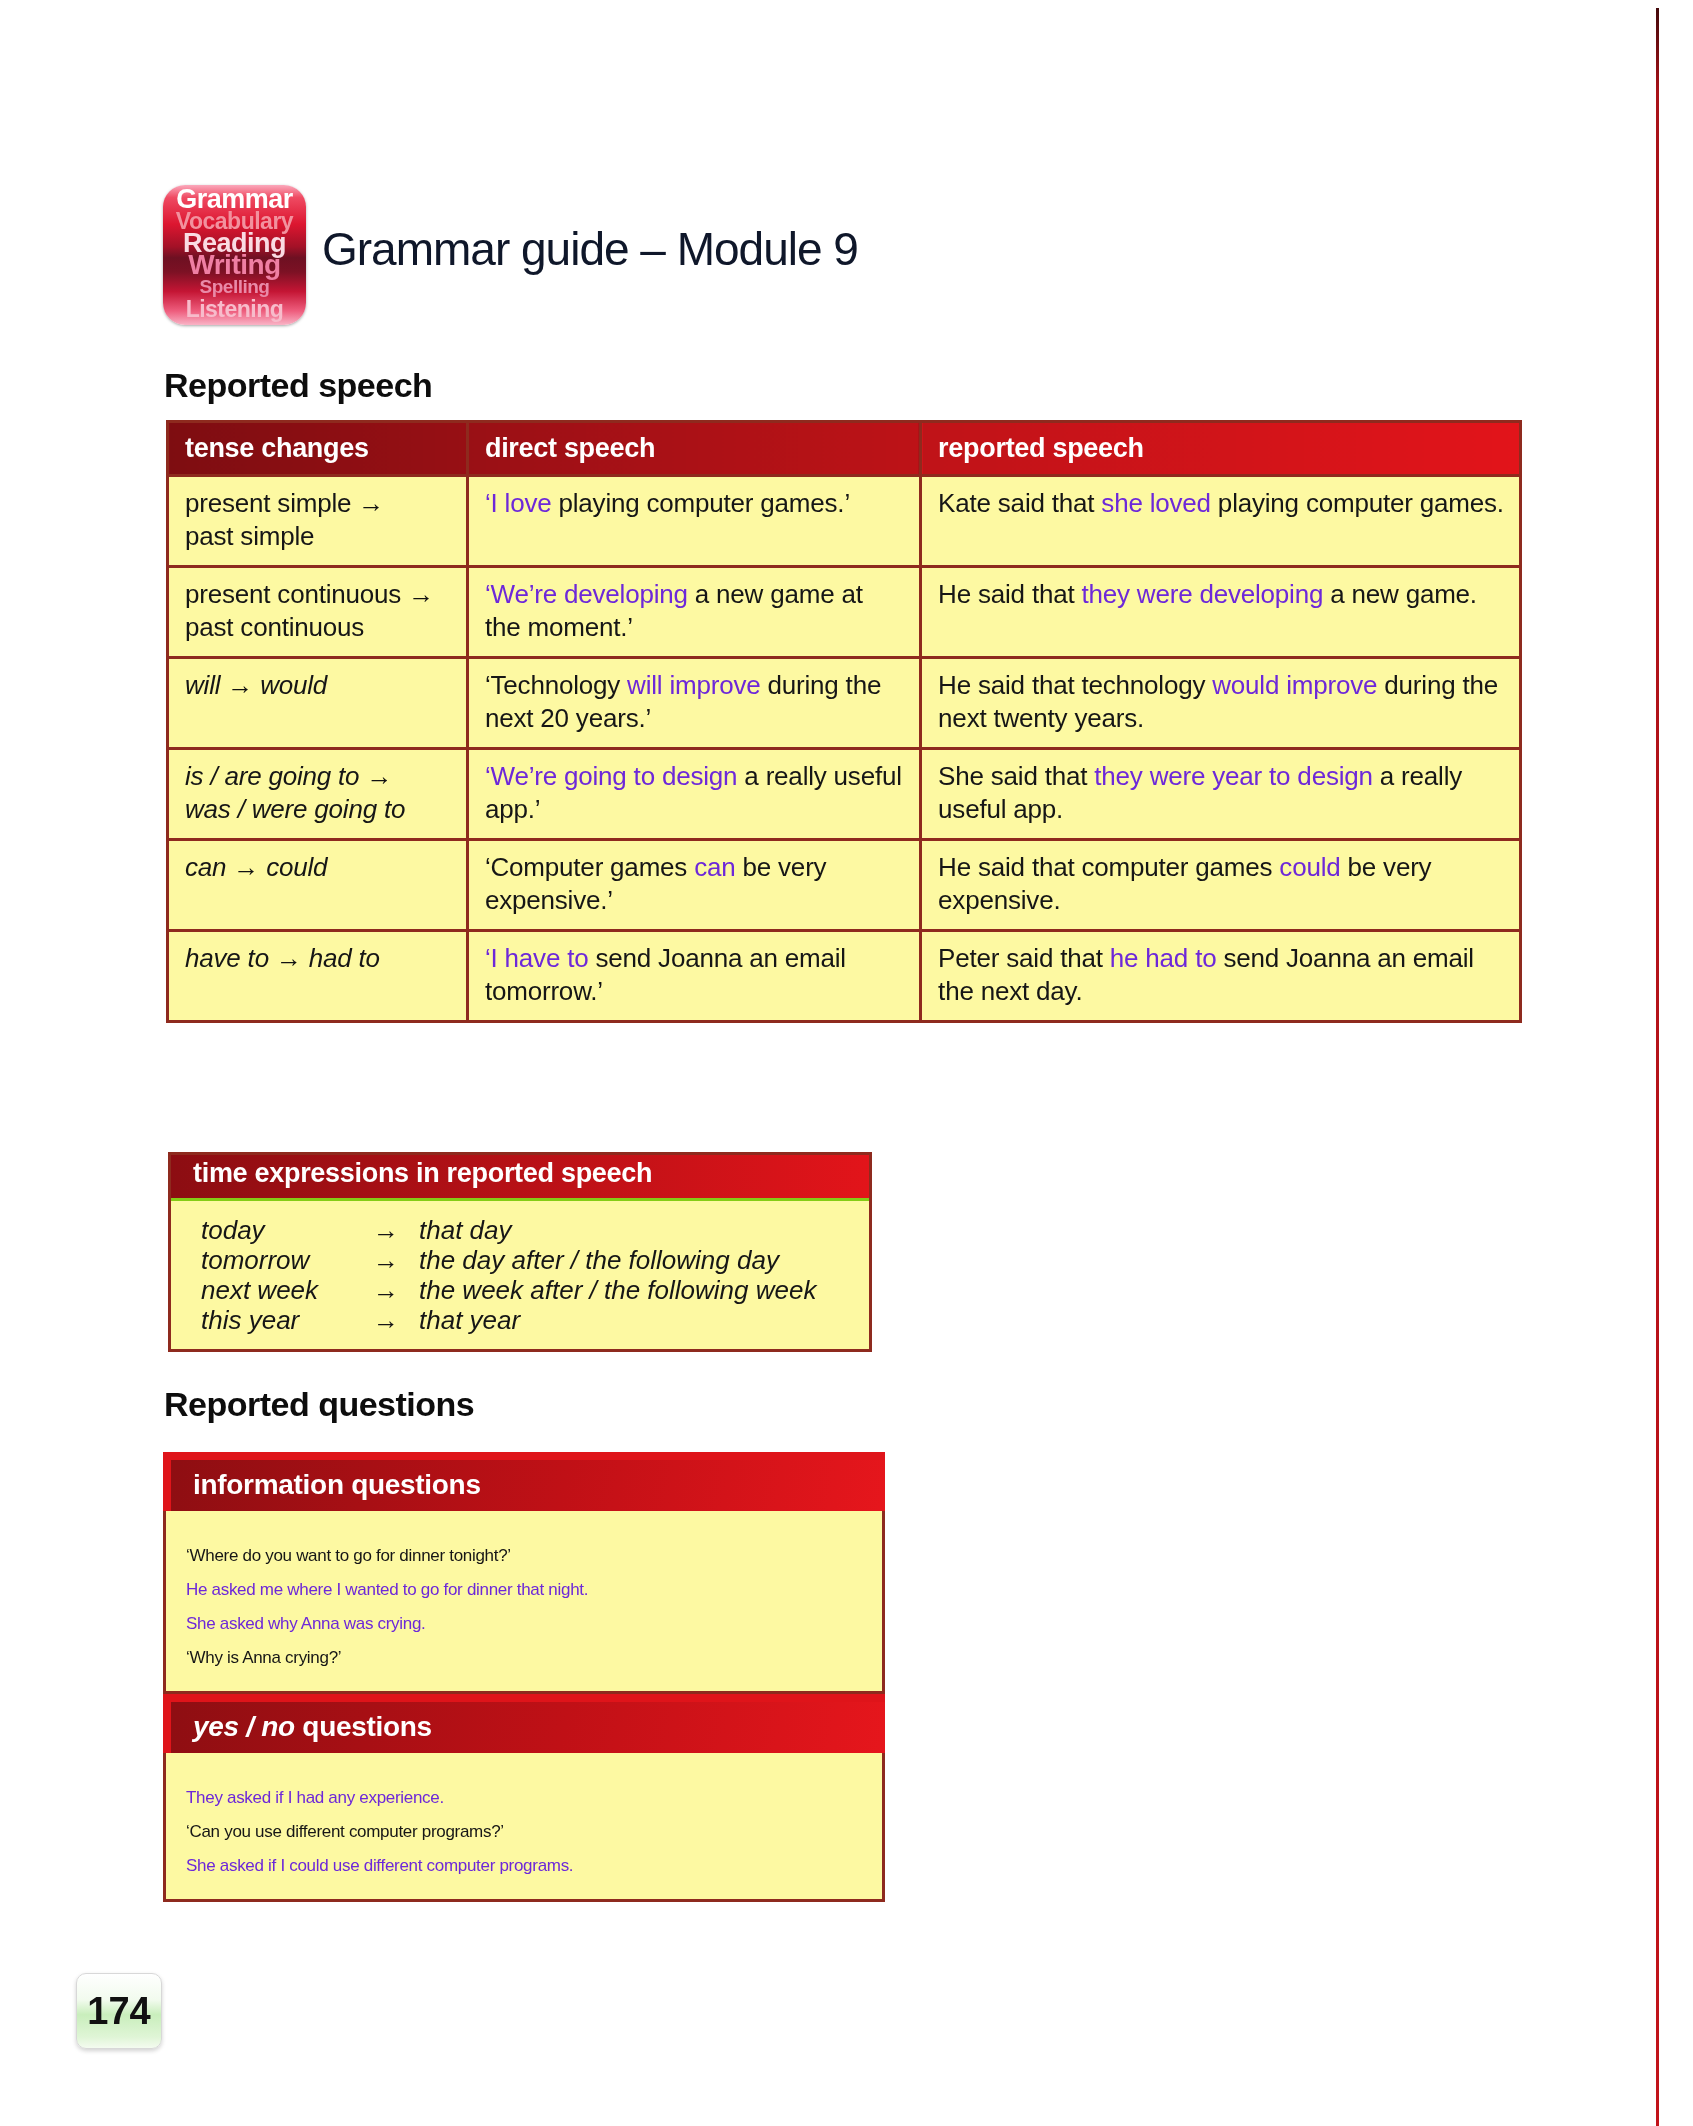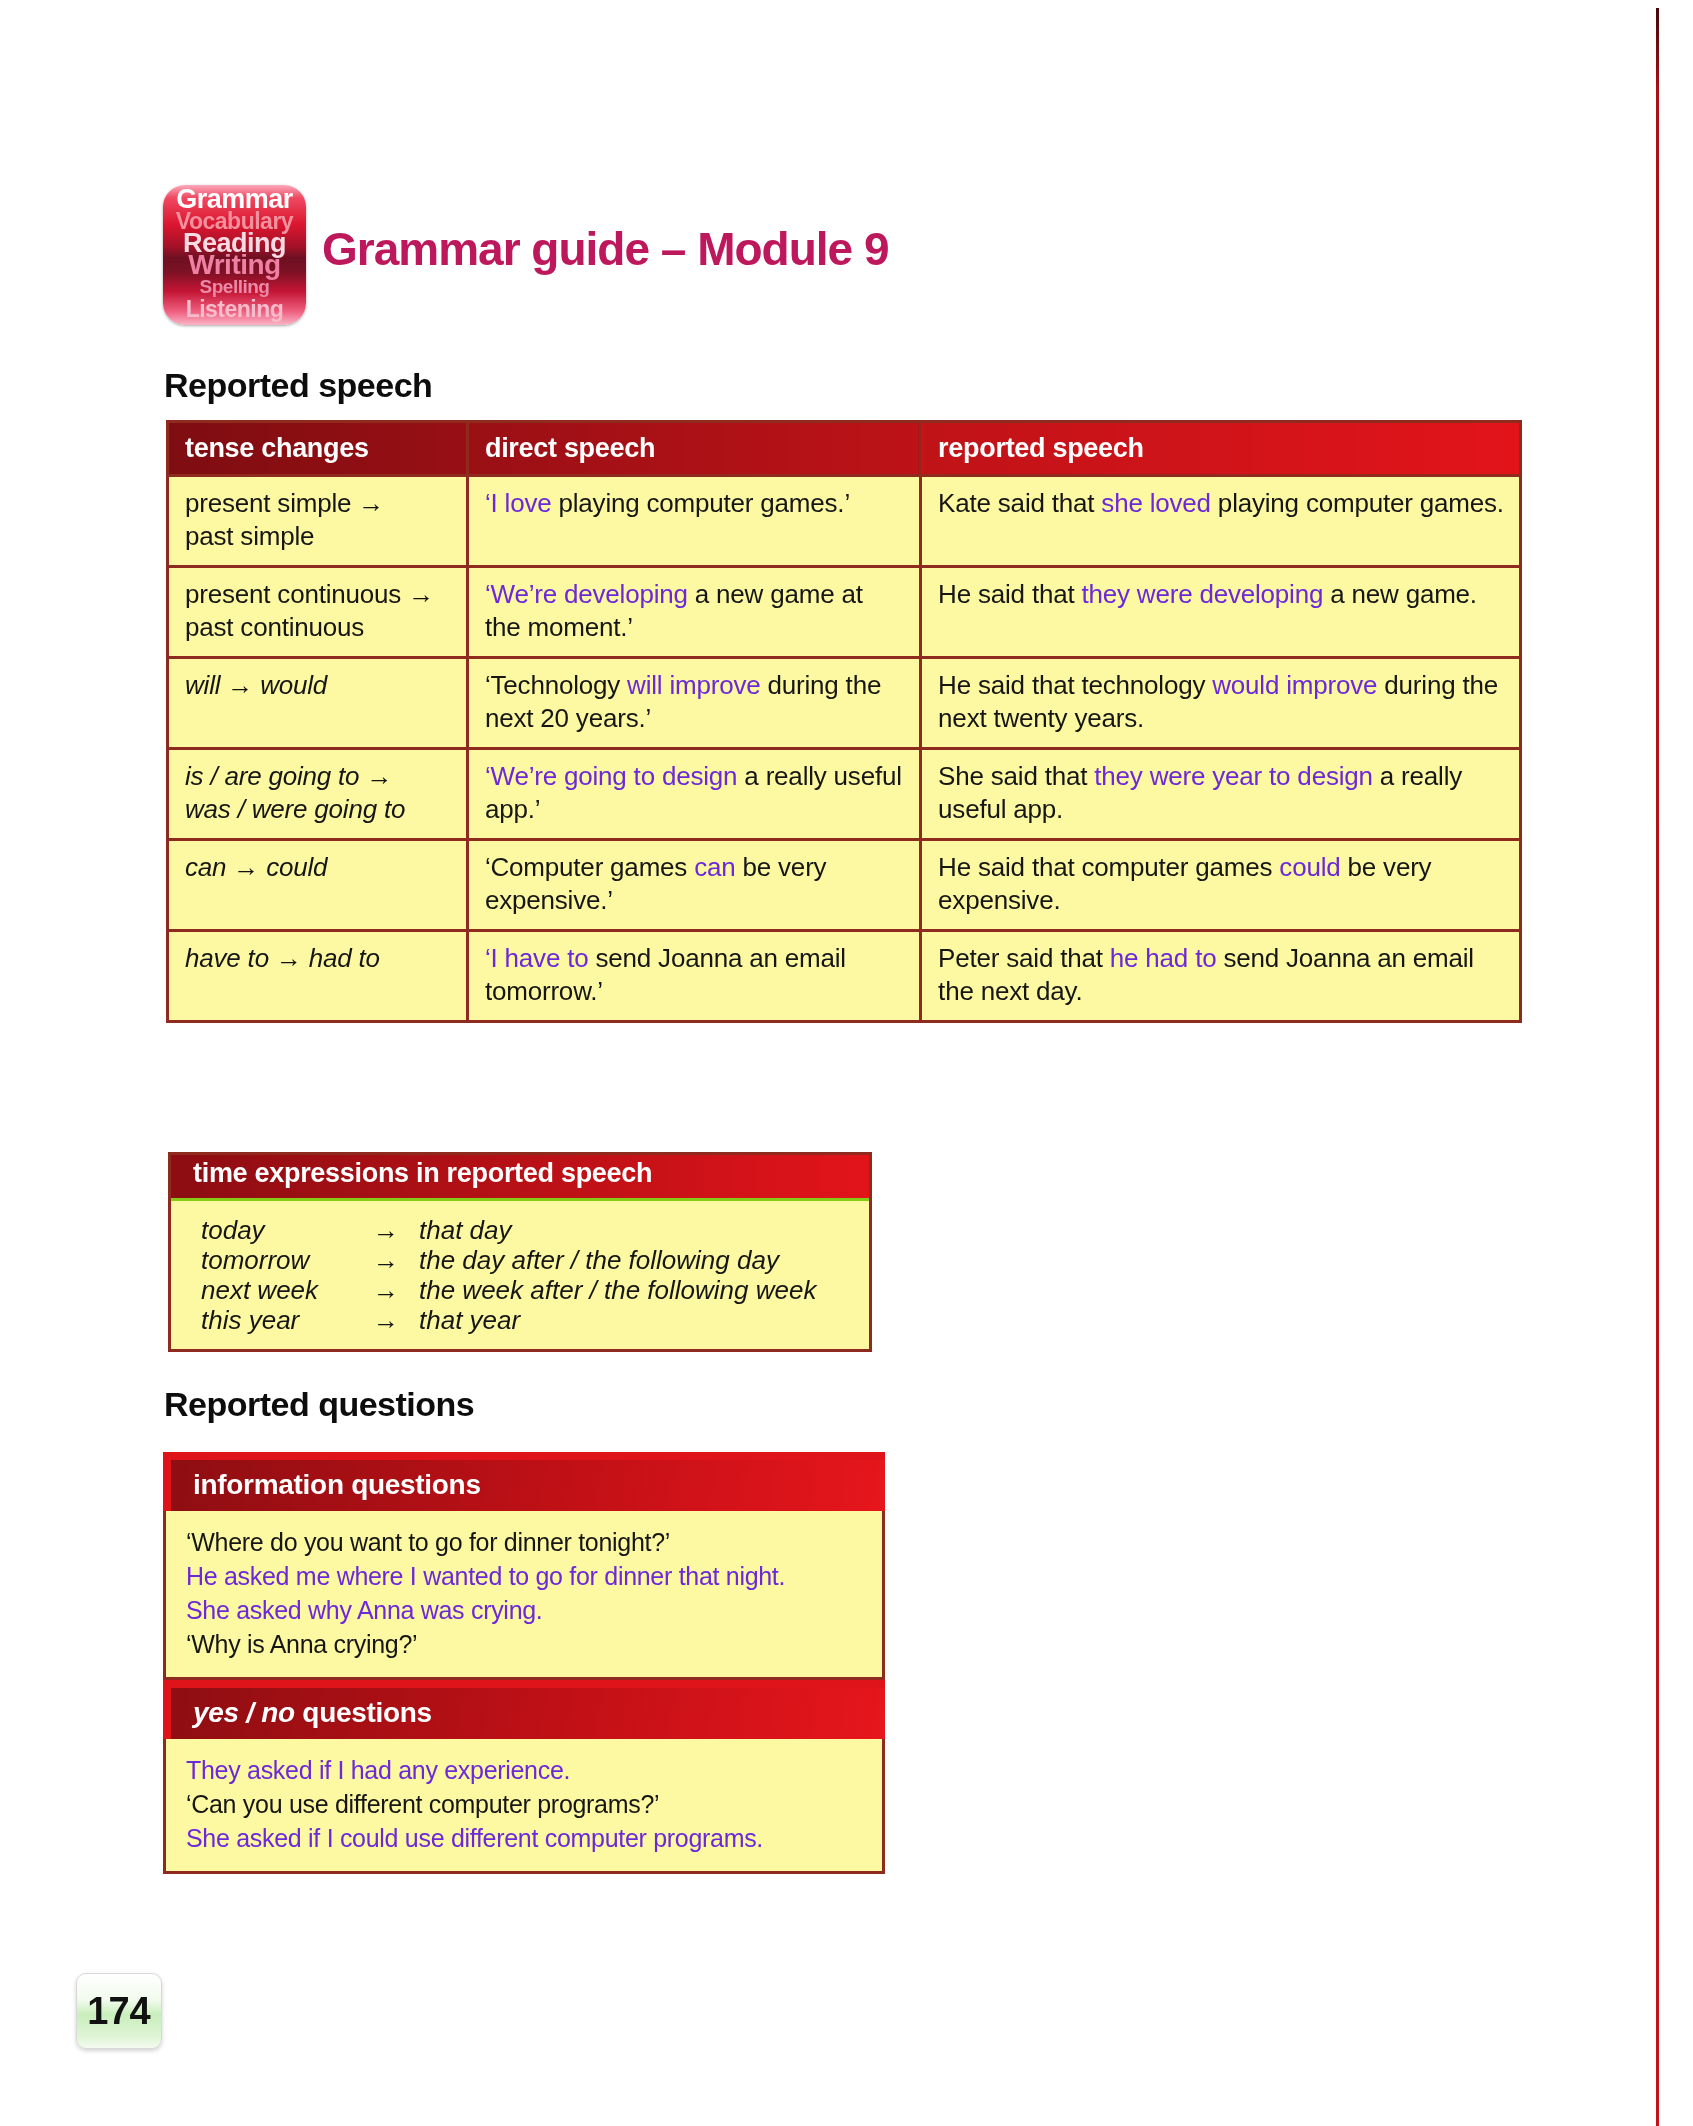--- a/index.html
+++ b/index.html
@@ -16,22 +16,22 @@
     background:linear-gradient(180deg,#fba9bc 0%,#ef4a62 9%,#dc1630 28%,#a31127 44%,#6e1022 52%,#7c1124 62%,#c41534 76%,#ee5d7d 90%,#f9b3c6 100%);
     overflow:hidden;text-align:center;box-shadow:0 1px 3px rgba(0,0,0,.35);}
   .logo div{line-height:22px;font-weight:700;letter-spacing:-0.5px;white-space:nowrap;}
   .lg0{font-size:27px;color:#ffffff;margin-top:3px;}
   .lg1{font-size:23px;color:#f2919e;}
   .lg2{font-size:27px;color:#fadbe3;}
   .lg3{font-size:28px;color:#ef7fa3;}
   .lg4{font-size:19px;color:#e98aa8;}
   .lg5{font-size:23px;color:#f7bccb;}
   
-  .page-title{position:absolute;left:322px;top:222px;font-size:46px;font-weight:700;
-    color:#be185d;letter-spacing:-1px;}
+  .page-title{position:absolute;left:322px;top:222px;font-size:46px;font-weight:400;
+    color:#0f172a;letter-spacing:-1px;}
   .h2{position:absolute;font-size:34px;font-weight:700;color:#0d0d0d;letter-spacing:-0.5px;}
   #h-reported-speech{left:164px;top:366px;}
   #h-reported-questions{left:164px;top:1385px;}
   
   .gtable{position:absolute;left:166px;top:420px;width:1356px;border-collapse:collapse;
     table-layout:fixed;}
   .gtable th,.gtable td{border:3px solid #8e2a1e;vertical-align:top;text-align:left;}
   .gtable th{color:#fff;font-size:27px;font-weight:700;padding:10px 0 10px 16px;letter-spacing:-0.3px;}
   .gtable th:nth-child(1){width:21.7%;background:linear-gradient(90deg,#7e0d11,#970f14);}
   .gtable th:nth-child(2){width:33.5%;background:linear-gradient(90deg,#991015,#bd1217);}
@@ -54,21 +54,21 @@
   .time-row{display:flex;font-size:26px;line-height:30px;font-style:italic;color:#161616;}
   .time-term{flex:0 0 172px;}
   .time-arrow{flex:0 0 46px;font-style:normal;font-weight:700;}
   .time-to{flex:1;}
   
   .qa-panel{position:absolute;left:163px;top:1452px;width:722px;}
   .qa-head{background:linear-gradient(100deg,#8e0e12 0%,#c01016 55%,#e6161c 100%);
     border-top:8px solid #df141a;border-left:8px solid #df141a;color:#fff;
     font-size:28px;font-weight:700;padding:9px 0 10px 22px;letter-spacing:-0.3px;}
   .qa-body{background:#fdf9a2;border:3px solid #8e2a1e;border-top:none;
-    padding:14px 14px 16px 20px;font-size:25px;line-height:34px;letter-spacing:-0.3px;}
+    padding:28px 14px 16px 20px;font-size:17px;line-height:34px;letter-spacing:-0.3px;}
   .qa-line{display:block;}
   
   .page-num{position:absolute;left:76px;top:1973px;width:84px;height:74px;border-radius:10px;
     background:linear-gradient(180deg,#ffffff 0%,#f2fbee 35%,#c9eebc 55%,#dff5d6 85%,#f4fbf0 100%);
     border:1px solid #d8d8d8;box-shadow:0 2px 4px rgba(0,0,0,.18);
     display:flex;align-items:center;justify-content:center;
     font-size:38px;font-weight:700;color:#111;}
 </style>
 </head>
 <body>

